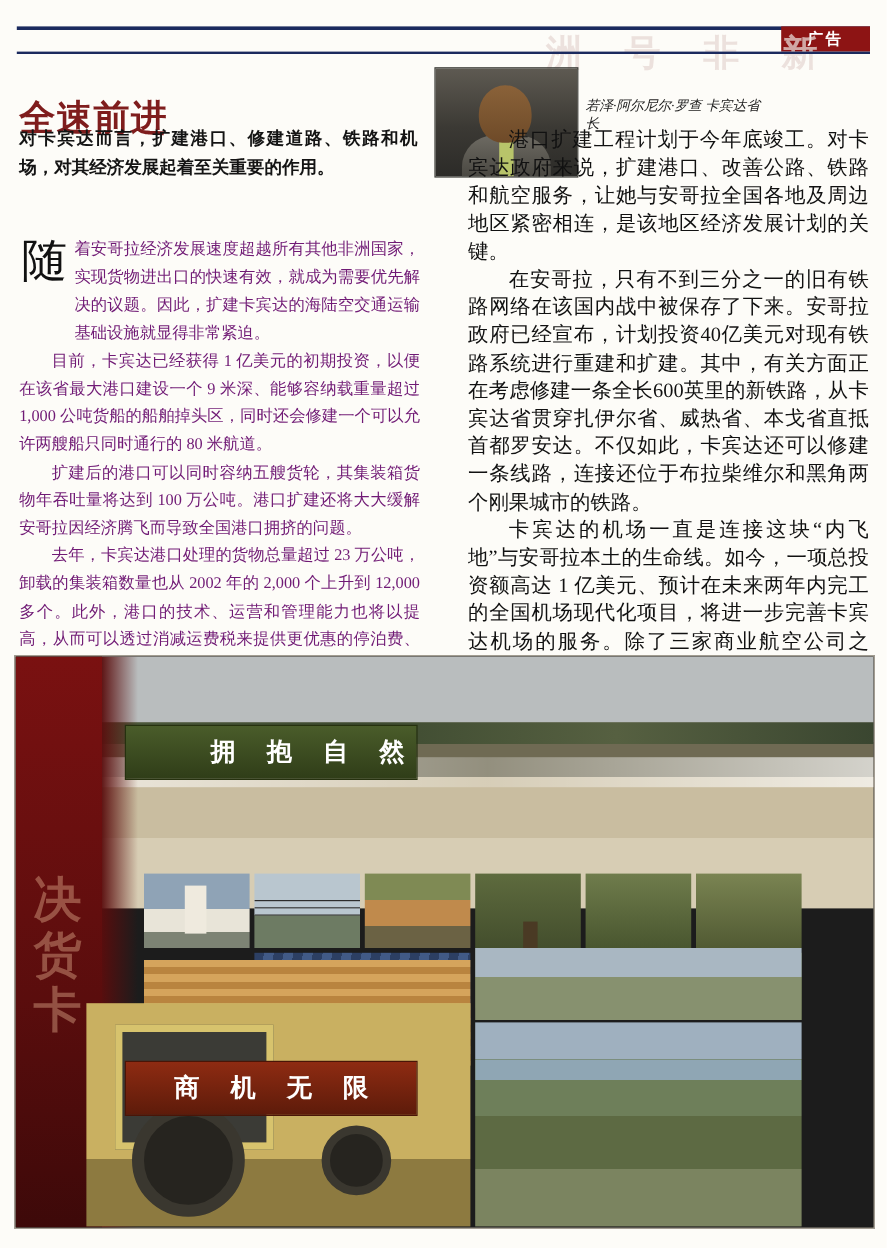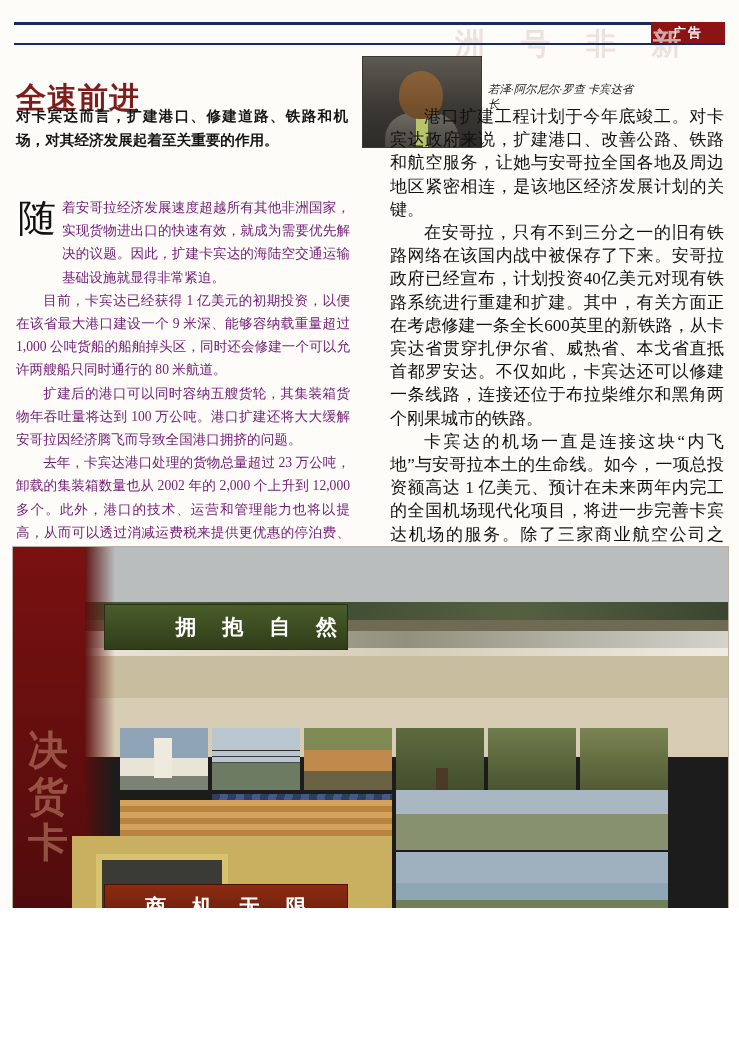--- a/index.html
+++ b/index.html
@@ -6,21 +6,21 @@
     margin: 0;
     padding: 0;
     background: #ffffff;
   }
   body {
     font-family: "Liberation Serif", serif;
   }
   #page {
     position: relative;
     width: 739px;
-    height: 908px;
+    height: 1040px;
     background: #fdfcf8;
     overflow: hidden;
   }
 
   
   .top-rule {
     position: absolute;
     left: 14px;
     right: 14px;
     top: 22px;

